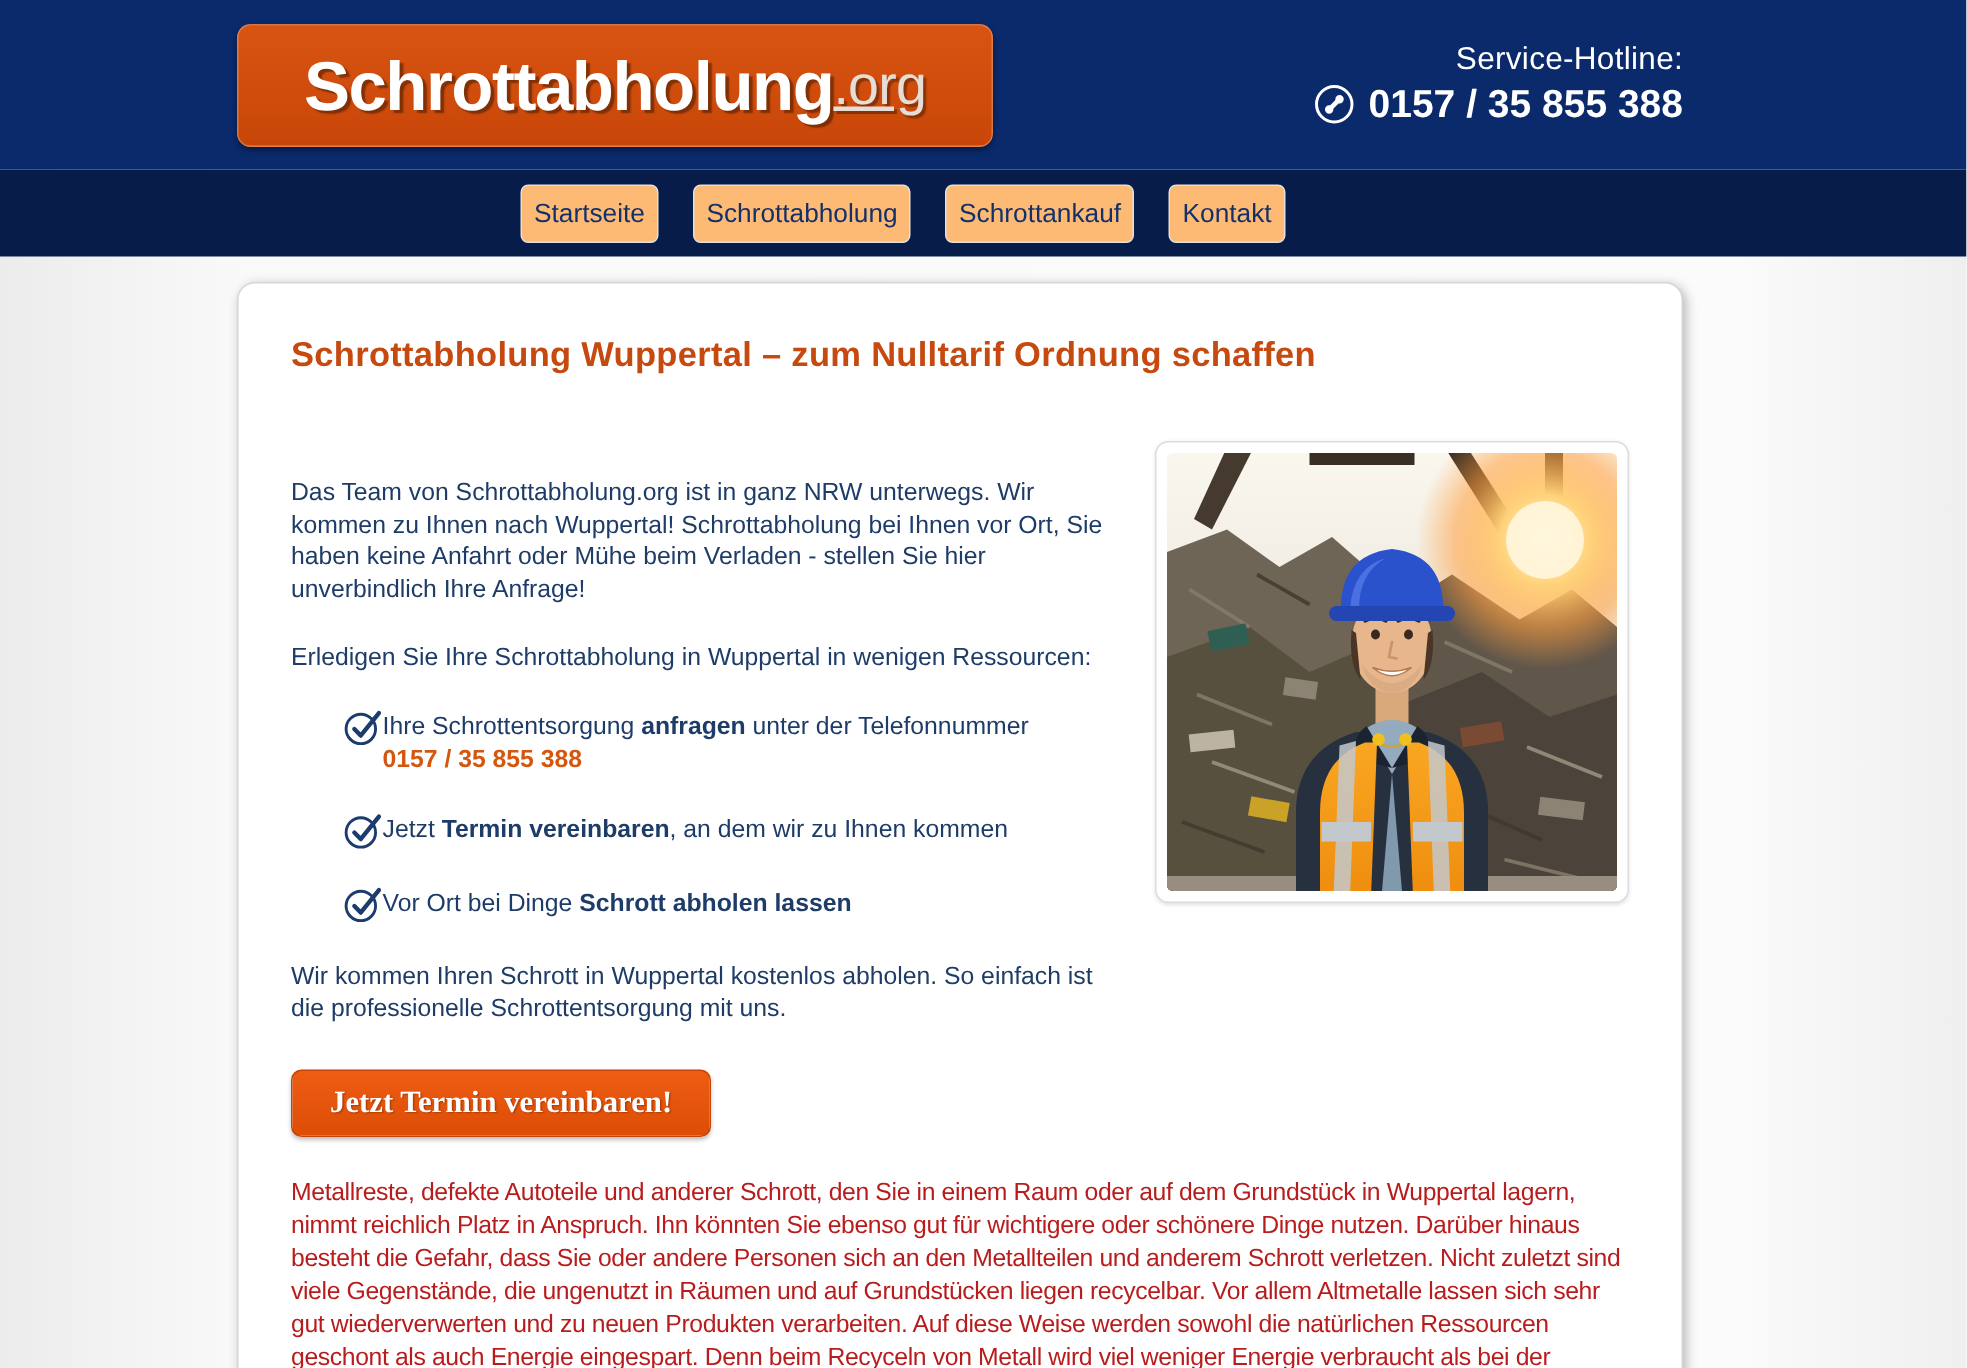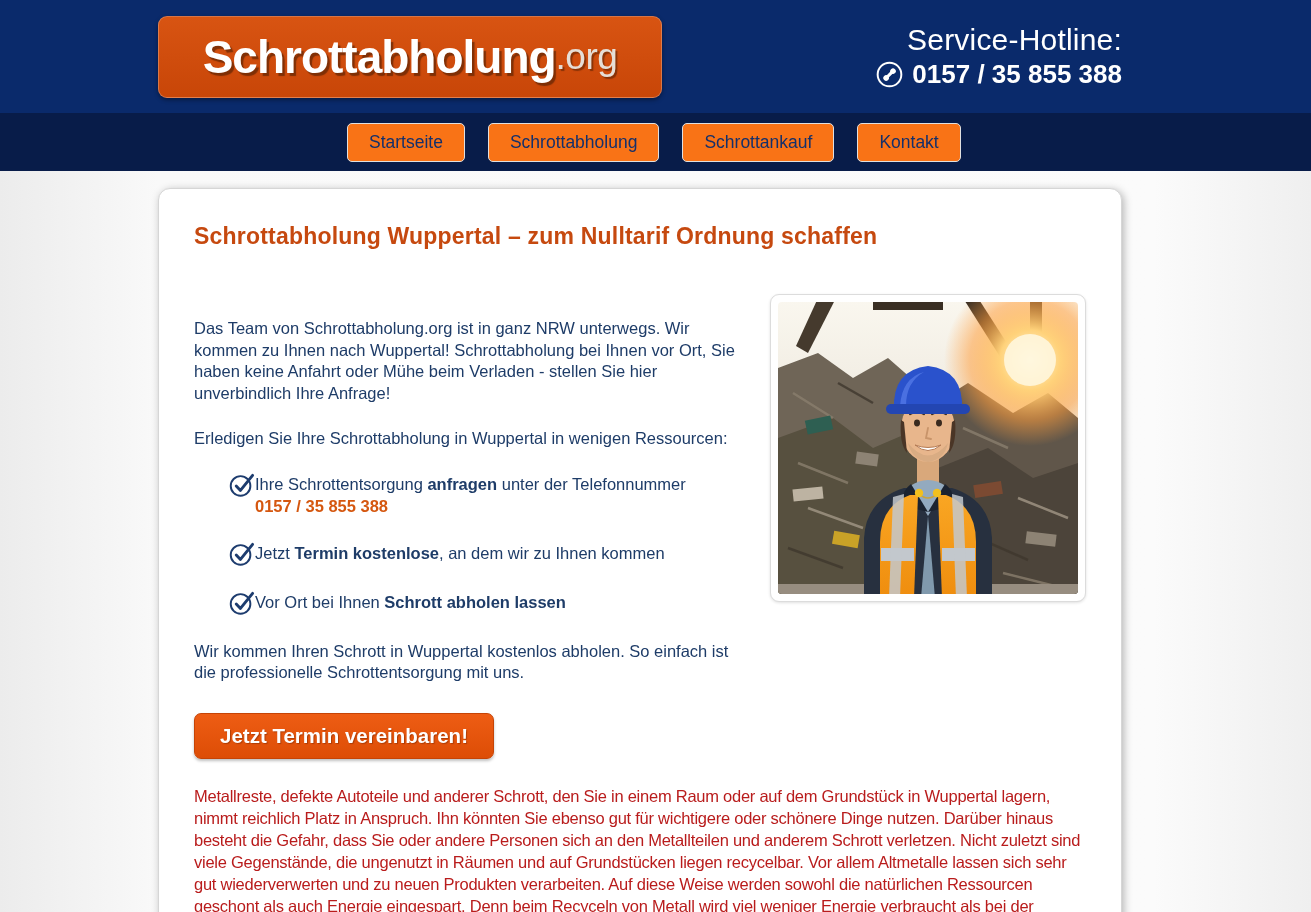--- a/index.html
+++ b/index.html
@@ -19,32 +19,32 @@
     border:1px solid rgba(255,255,255,0.25);
     border-radius:9px;
     width:504px; height:82px;
     display:flex; align-items:center; justify-content:center;
     box-shadow:0 2px 4px rgba(0,0,0,0.4);
     cursor:pointer;
   }
   .logo-main { font-size:46px; font-weight:bold; color:#ffffff; letter-spacing:-1px;
                text-shadow:2.5px 2.5px 1px rgba(50,20,0,0.5); }
   .logo-suffix { font-size:37px; font-weight:normal; color:#e6ded6; letter-spacing:-0.5px;
-               text-shadow:2px 2px 1px rgba(50,20,0,0.45); }
+               text-shadow:2px 2px 1px rgba(50,20,0,0.45);text-decoration:underline; }
   .hotline { text-align:right; color:#ffffff; }
-  .hotline-label { font-size:30px; letter-spacing:0.2px; margin-bottom:2px; }
+  .hotline-label { font-size:21px; letter-spacing:0.2px; margin-bottom:2px; }
   .hotline-number-row { display:flex; align-items:center; gap:9px; font-size:26px; font-weight:bold; }
   .phone-icon-svg { width:27px; height:27px; display:block; }
 
   
   .navbar { height:58px; background:#081c49; display:flex; align-items:center; gap:23px;
             padding-left:347px; }
   .nav-btn {
-    background:#f97316; color:#14306b; text-decoration:none;
-    font-size:17.5px; border-radius:5px; padding:8px 21px;
+    background:#fdba74; color:#14306b; text-decoration:none;
+    font-size:17.5px; border-radius:5px; padding:8px 8px;
     border:1px solid #e0e0e0; cursor:pointer; white-space:nowrap;
   }
 
   
   .content-wrap { padding:17px 0 0 158px; }
   .card {
     width:964px; min-height:800px;
     background:#ffffff; border:1px solid #d6d6d6; border-radius:12px;
     box-shadow:2px 2px 8px rgba(0,0,0,0.28);
     padding:34px 35px 60px 35px;
@@ -64,21 +64,21 @@
   .check-phone:empty { display:none; }
 
   .cta-button {
     display:inline-block; margin-top:12px;
     background:linear-gradient(180deg,#ee5d14 0%,#dd4d06 100%);
     border:1px solid #c64406; border-radius:7px;
     color:#ffffff; font-size:20.5px; font-weight:bold;
     padding:10px 25px; cursor:pointer;
     text-shadow:1px 1px 1px rgba(120,40,0,0.5);
     box-shadow:0 2px 3px rgba(0,0,0,0.25);
-    font-family:Liberation Sans, sans-serif;
+    font-family:Liberation Serif, serif;
   }
 
   .photo-frame {
     width:316px; height:308px; background:#ffffff;
     border:1px solid #dcdcdc; border-radius:9px; padding:7px;
     box-shadow:0 1px 3px rgba(0,0,0,0.12);
   }
   .photo-frame svg { width:100%; height:100%; border-radius:4px; display:block; }
 
   .body-copy { margin-top:26px; }
@@ -142,33 +142,33 @@
             </div>
           </li>
           <li>
             <span class="check-icon">
               <svg viewBox="0 0 27 27">
                 <circle cx="12" cy="14.5" r="10.2" fill="none" stroke="#1d3c6e" stroke-width="2"></circle>
                 <path d="M7.5 14.5 l4.4 4.6 L24.5 3.5" fill="none" stroke="#1d3c6e" stroke-width="3" stroke-linecap="round" stroke-linejoin="round"></path>
               </svg>
             </span>
             <div class="check-text">
-              <span>Jetzt </span><b>Termin kostenlose</b><span>, an dem wir zu Ihnen kommen</span>
+              <span>Jetzt </span><b>Termin vereinbaren</b><span>, an dem wir zu Ihnen kommen</span>
               
             </div>
           </li>
           <li>
             <span class="check-icon">
               <svg viewBox="0 0 27 27">
                 <circle cx="12" cy="14.5" r="10.2" fill="none" stroke="#1d3c6e" stroke-width="2"></circle>
                 <path d="M7.5 14.5 l4.4 4.6 L24.5 3.5" fill="none" stroke="#1d3c6e" stroke-width="3" stroke-linecap="round" stroke-linejoin="round"></path>
               </svg>
             </span>
             <div class="check-text">
-              <span>Vor Ort bei Ihnen </span><b>Schrott abholen lassen</b><span></span>
+              <span>Vor Ort bei Dinge </span><b>Schrott abholen lassen</b><span></span>
               
             </div>
           </li>
         </ul>
 
         <p>Wir kommen Ihren Schrott in Wuppertal kostenlos abholen. So einfach ist die professionelle Schrottentsorgung mit uns.</p>
 
         <button class="cta-button">Jetzt Termin vereinbaren!</button>
       </div>
 

